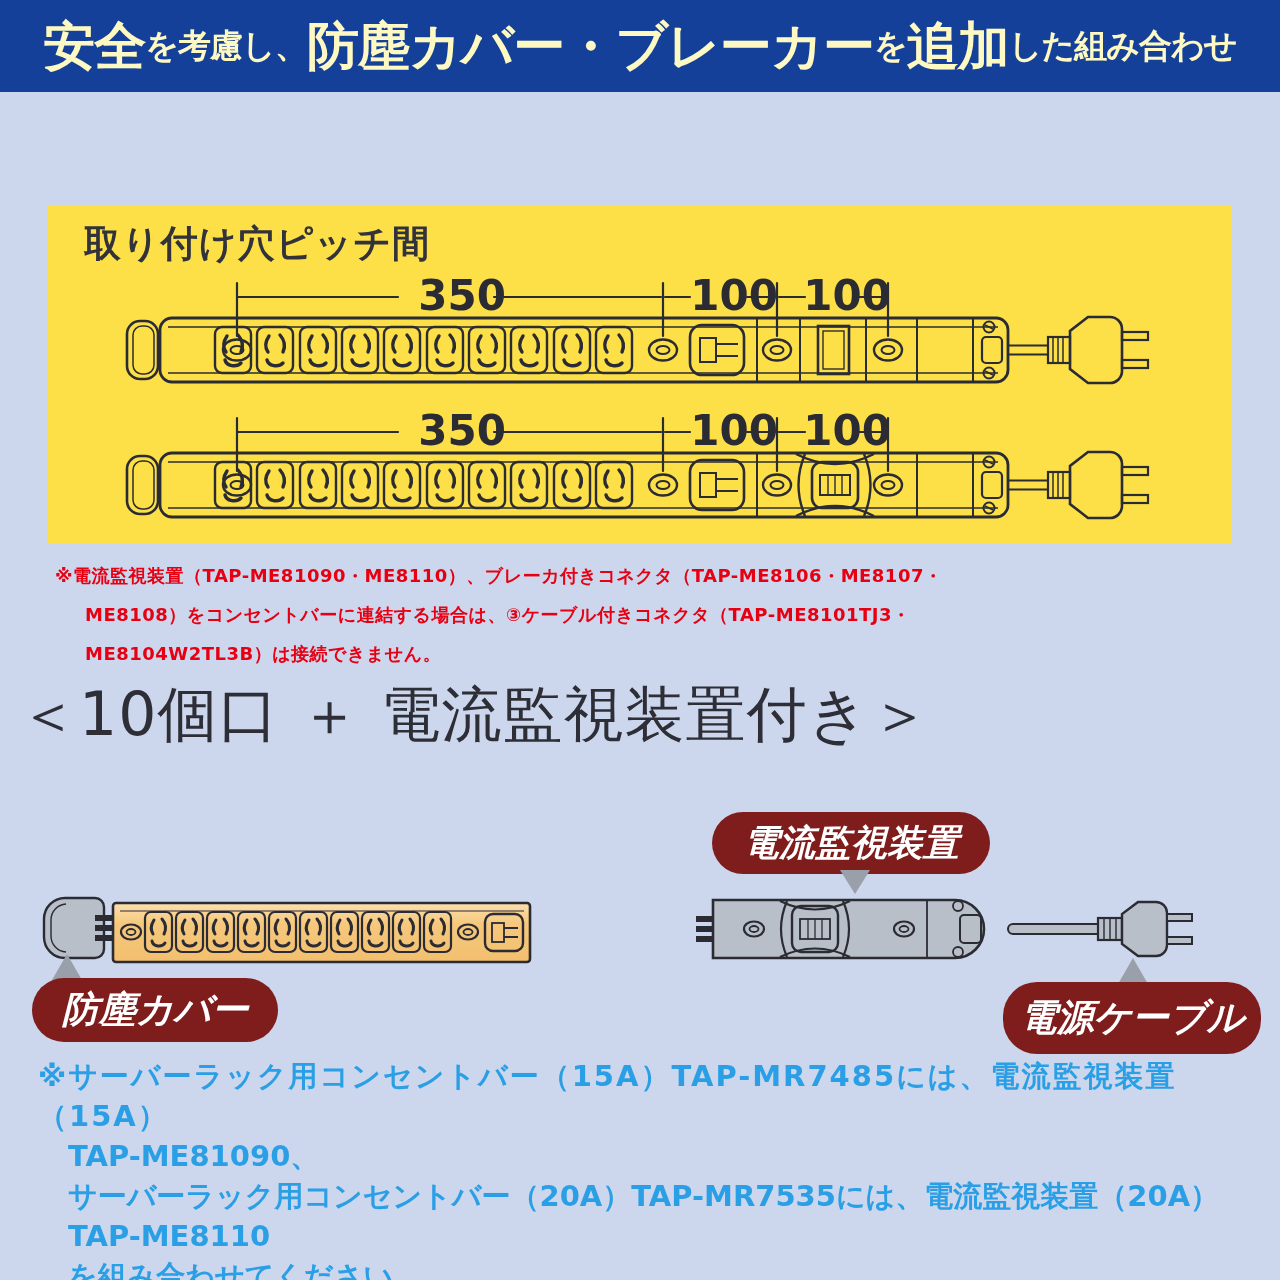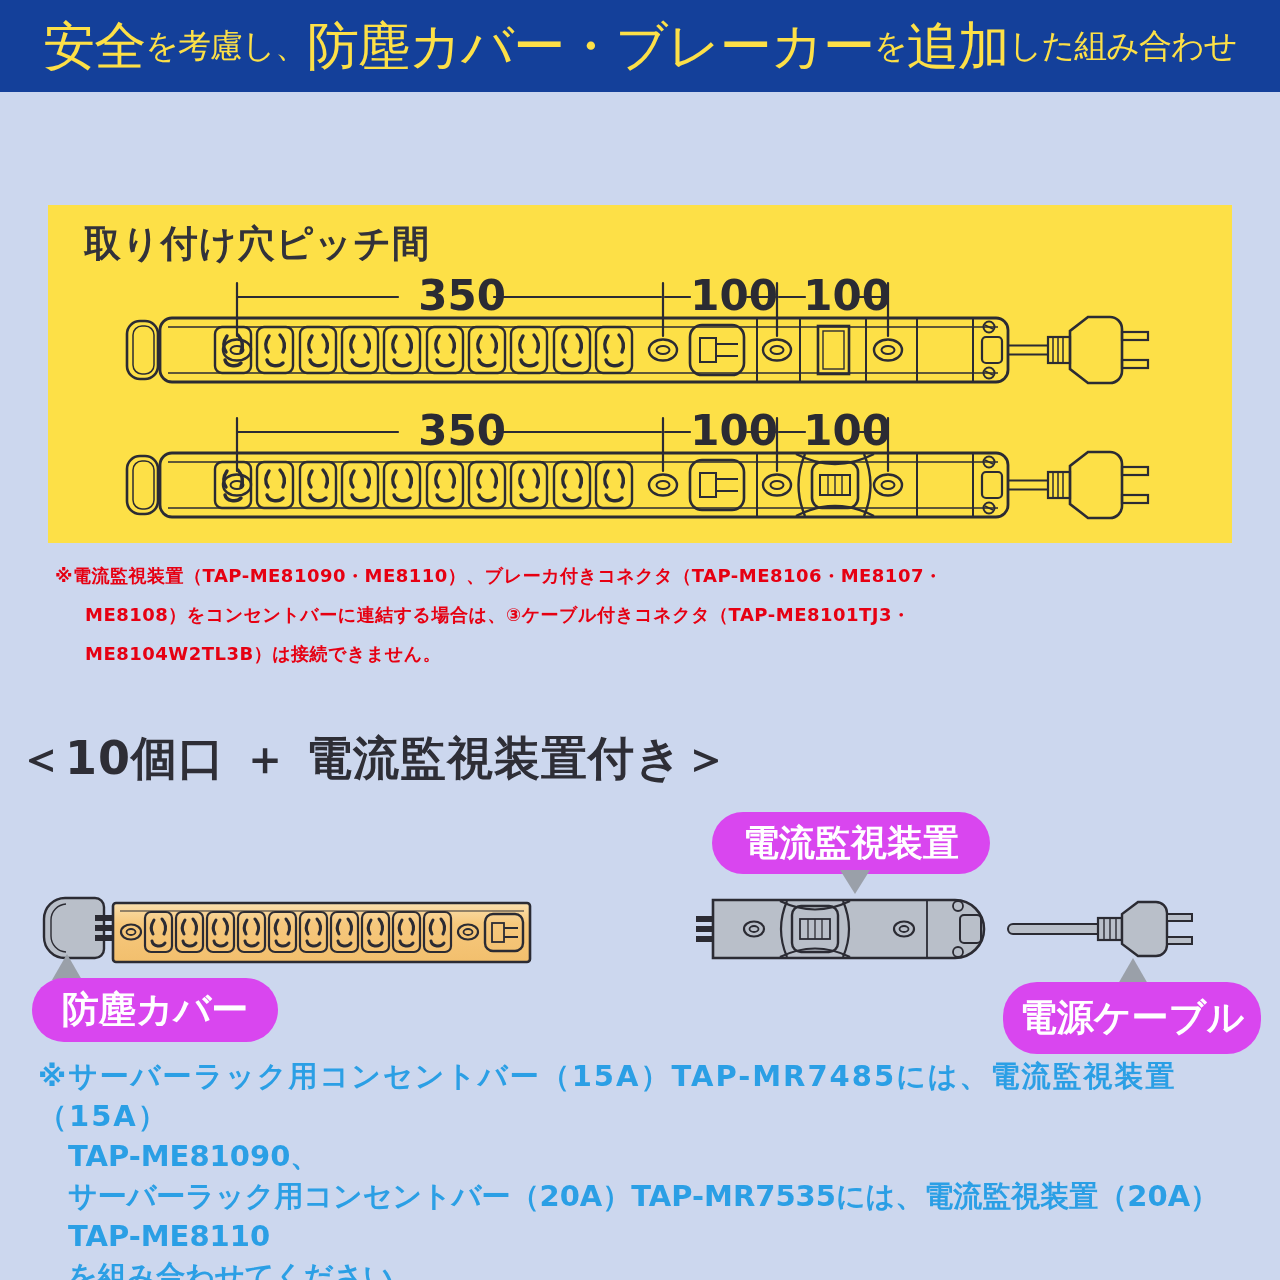--- a/index.html
+++ b/index.html
@@ -8,21 +8,21 @@
     background:#ccd7ee;
     font-family:"DejaVu Sans","Liberation Sans",sans-serif;
     color:#2b2b33;
   }
   
   .banner{
     position:absolute;left:0;top:0;width:1280px;height:92px;
     background:#14409a;display:flex;align-items:center;justify-content:center;
     white-space:nowrap;letter-spacing:-1px;
   }
-  .banner span{color:#fde047;font-weight:400;line-height:1;}
+  .banner span{color:#fef9c3;font-weight:700;line-height:1;}
   .banner .lg{font-size:52px;}
   .banner .sm{font-size:33px;padding-bottom:2px;}
   
   .panel{
     position:absolute;left:48px;top:205px;width:1184px;height:338px;
     background:#fde047;
   }
   .panel-title{
     position:absolute;left:36px;top:14px;
     font-size:37px;font-weight:700;color:#32323a;letter-spacing:1px;
@@ -36,29 +36,29 @@
   .d2a{left:338px;top:201px;} .d2b{left:610px;top:201px;} .d2c{left:723px;top:201px;}
   
   .red-note{
     position:absolute;left:55px;top:556px;width:1180px;
     color:#e60012;font-size:18px;font-weight:700;line-height:39px;letter-spacing:0.5px;
   }
   .red-note .cont{padding-left:30px;}
   .note-line{display:block;}
   
   .heading{
-    position:absolute;left:18px;top:728px;
-    font-size:46px;font-weight:700;color:#2e2e36;letter-spacing:1px;
+    position:absolute;left:18px;top:675px;
+    font-size:60px;font-weight:400;color:#2e2e36;letter-spacing:1px;
   }
   
   .combo-svg{position:absolute;left:30px;top:888px;}
   .bubble{
-    position:absolute;background:#d946ef;border-radius:34px;
+    position:absolute;background:#7f1d1d;border-radius:34px;
     display:flex;align-items:center;justify-content:center;
-    color:#ffffff;font-weight:700;
+    color:#ffffff;font-weight:700;font-style:italic;
   }
   .bubble-monitor{left:712px;top:812px;width:278px;height:62px;font-size:36px;}
   .bubble-dust{left:32px;top:978px;width:246px;height:64px;font-size:37px;}
   .bubble-cable{left:1003px;top:982px;width:258px;height:72px;font-size:37px;}
   .tail{position:absolute;width:0;height:0;border-left:15px solid transparent;border-right:15px solid transparent;}
   .tail-down{border-top:24px solid #9aa0a9;left:840px;top:870px;}
   .tail-up-dust{border-bottom:26px solid #9aa0a9;left:52px;top:954px;}
   .tail-up-cable{border-bottom:26px solid #9aa0a9;left:1118px;top:958px;}
   
   .blue-note{

